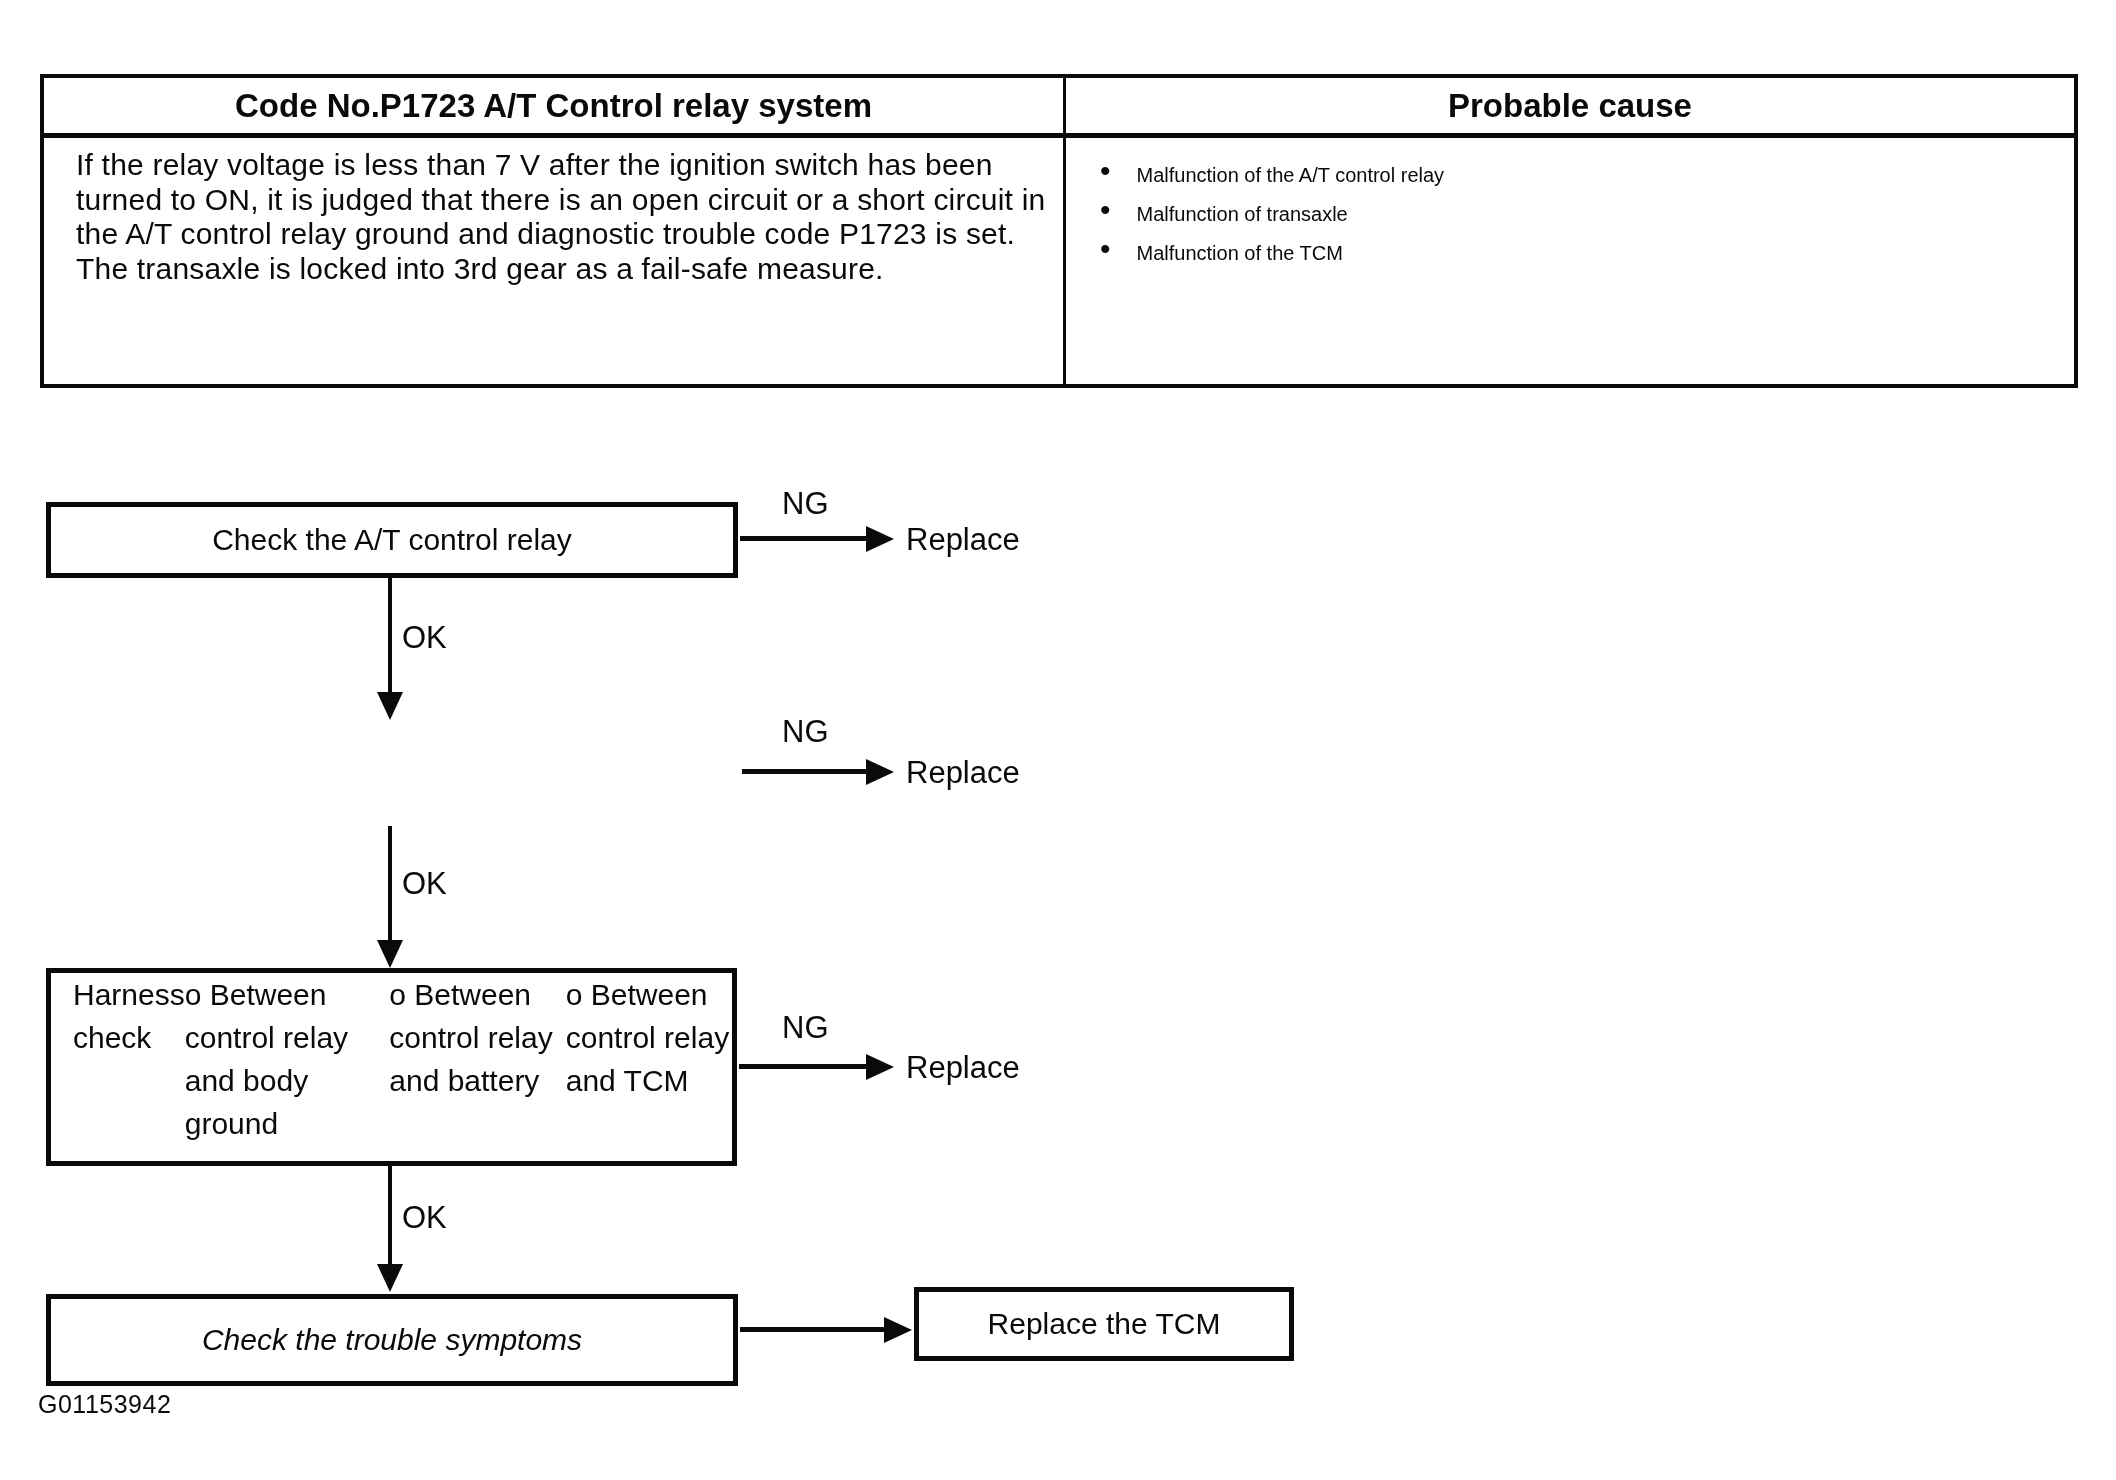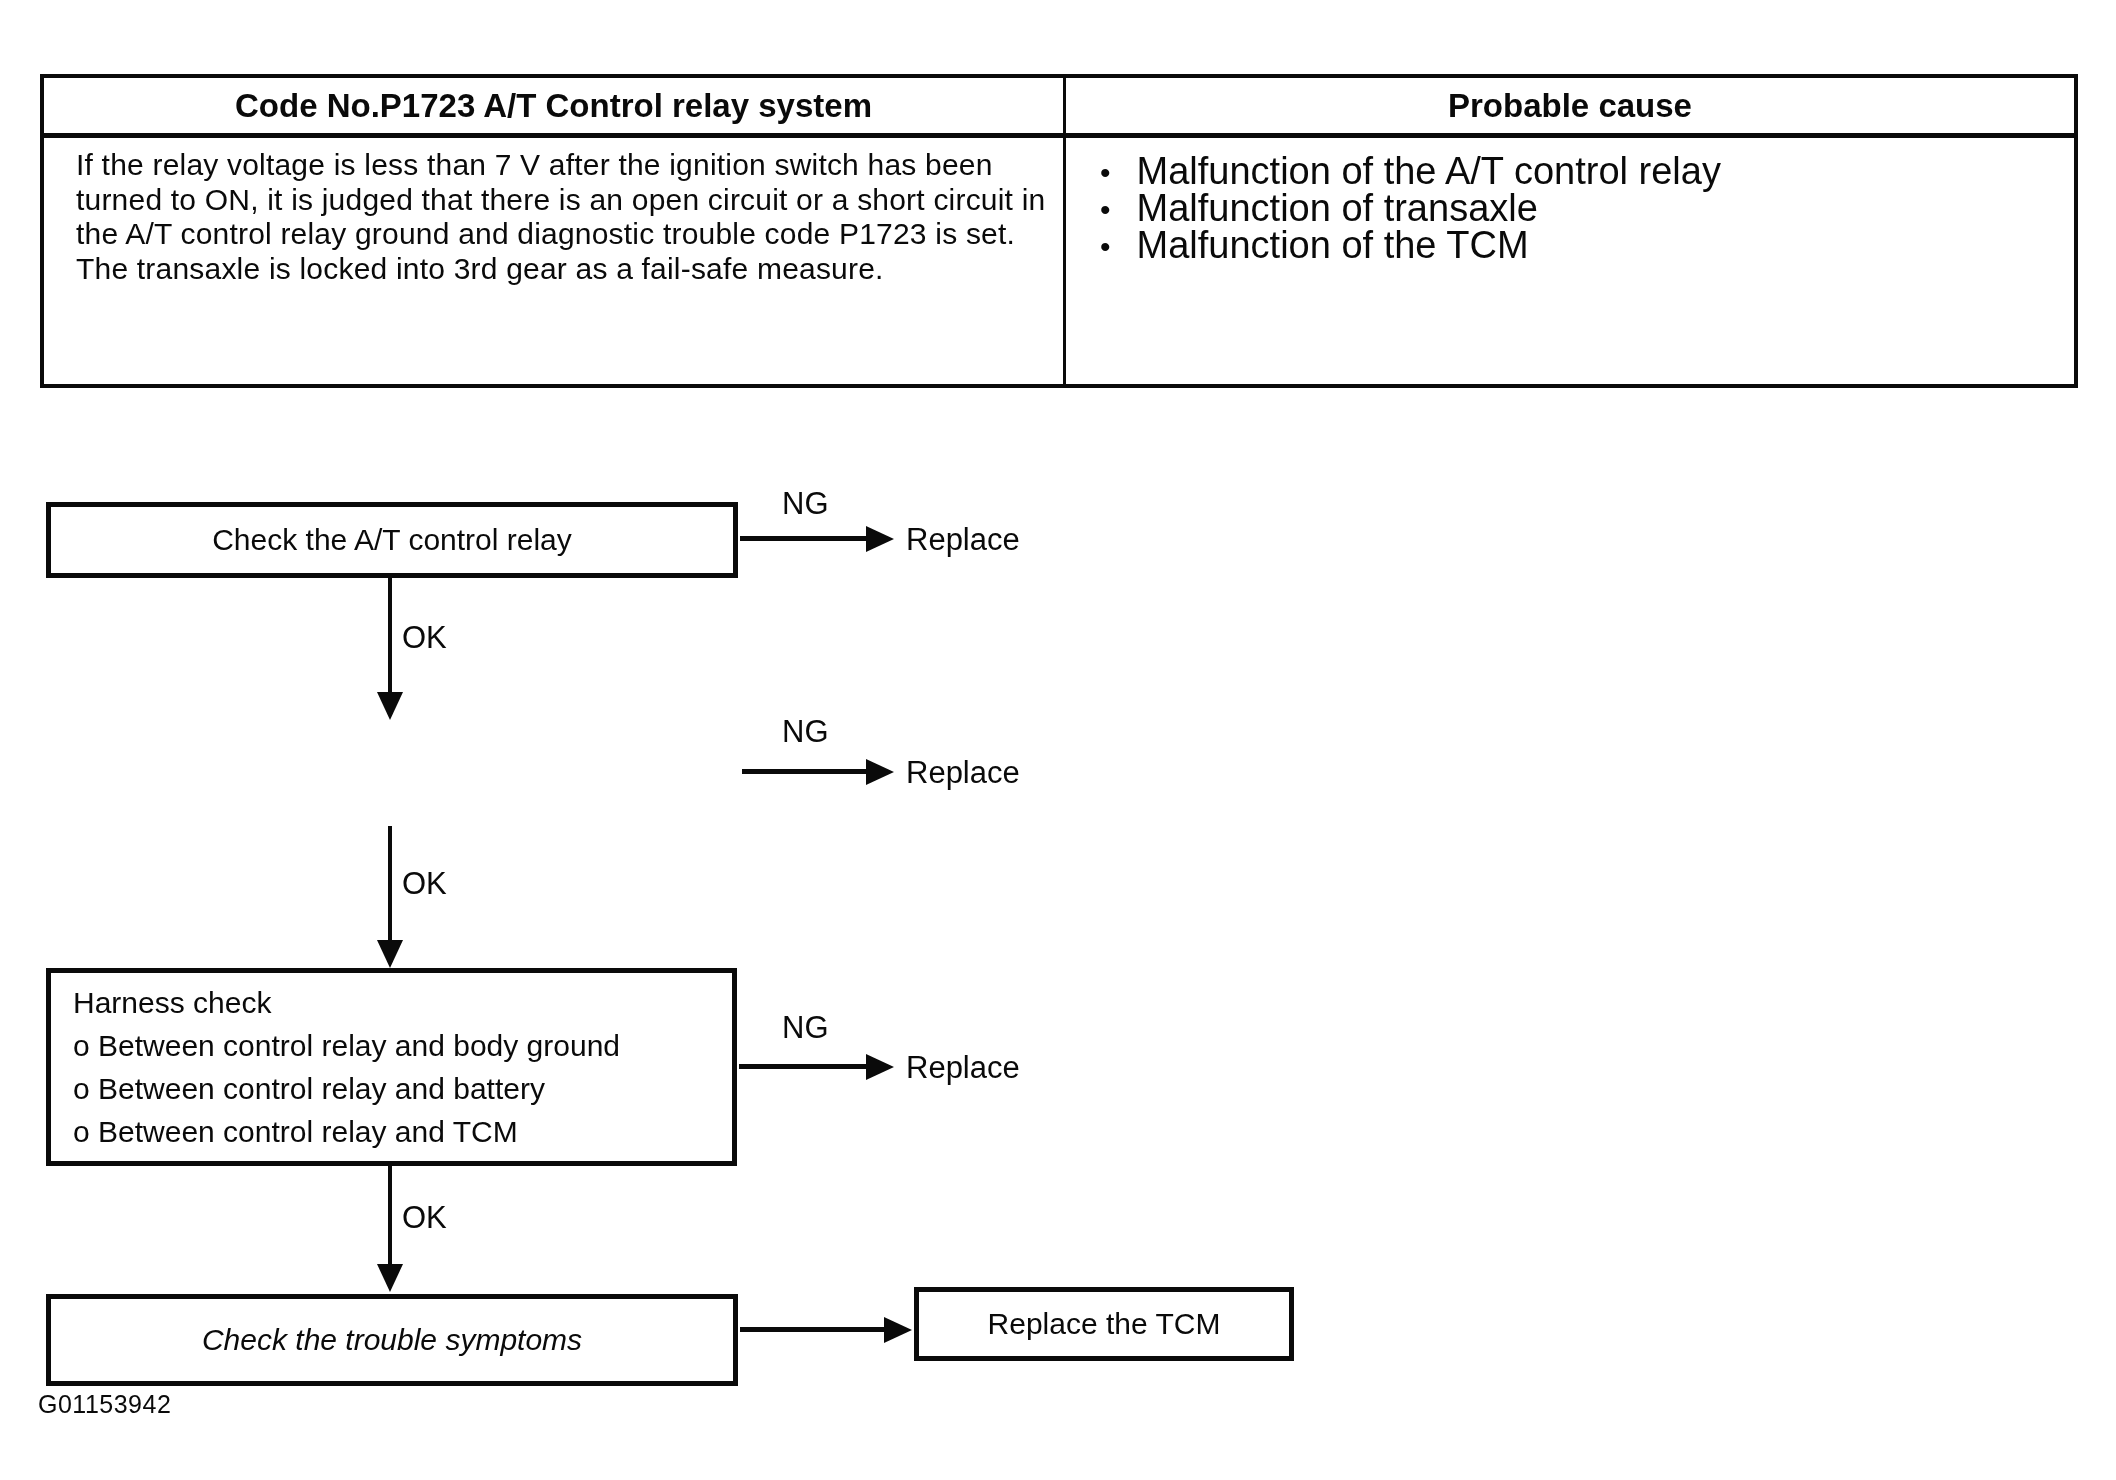--- a/index.html
+++ b/index.html
@@ -37,21 +37,21 @@
     margin: 0;
     padding: 10px 10px 0 32px;
     font-size: 30px;
     line-height: 34.5px;
     letter-spacing: 0.2px;
   }
   .causes {
     margin: 0;
     padding: 16px 0 0 34px;
     list-style: none;
-    font-size: 38px;
+    font-size: 20px;
   }
   .causes li { line-height: 35px; display: flex; align-items: baseline; }
   .causes li::before {
     content: "\2022";
     font-size: 30px;
     margin-right: 26px;
     position: relative; top: -1px;
   }
 
   
@@ -68,21 +68,21 @@
   .fbox1 { left: 46px;  top: 502px;  width: 692px; height: 76px;  }
   .fbox2 { left: 46px;  top: 718px;  width: 694px; height: 108px;
            justify-content: flex-start; padding-left: 40px; align-items: flex-start; }
   .fbox2 .b2label { margin-top: 18px; }
   .fbox2 .b2vals {
     margin-left: 24px; margin-top: 18px;
     display: flex; flex-direction: column; align-items: center;
     line-height: 42px;
   }
   .fbox3 { left: 46px;  top: 968px;  width: 691px; height: 198px;
-           flex-direction: column; align-items: flex-start;
+           flex-direction: row; align-items: flex-start;
            justify-content: center; padding-left: 22px; line-height: 43px; }
   .fbox4 { left: 46px;  top: 1294px; width: 692px; height: 92px; font-style: italic; }
   .fbox5 { left: 914px; top: 1287px; width: 380px; height: 74px; }
 
   .hline { position: absolute; height: 5px; background: #0a0a0a; }
   .vline { position: absolute; width: 4px;  background: #0a0a0a; }
   .tri-right {
     position: absolute; width: 0; height: 0;
     border-left: 28px solid #0a0a0a;
     border-top: 13px solid transparent;

